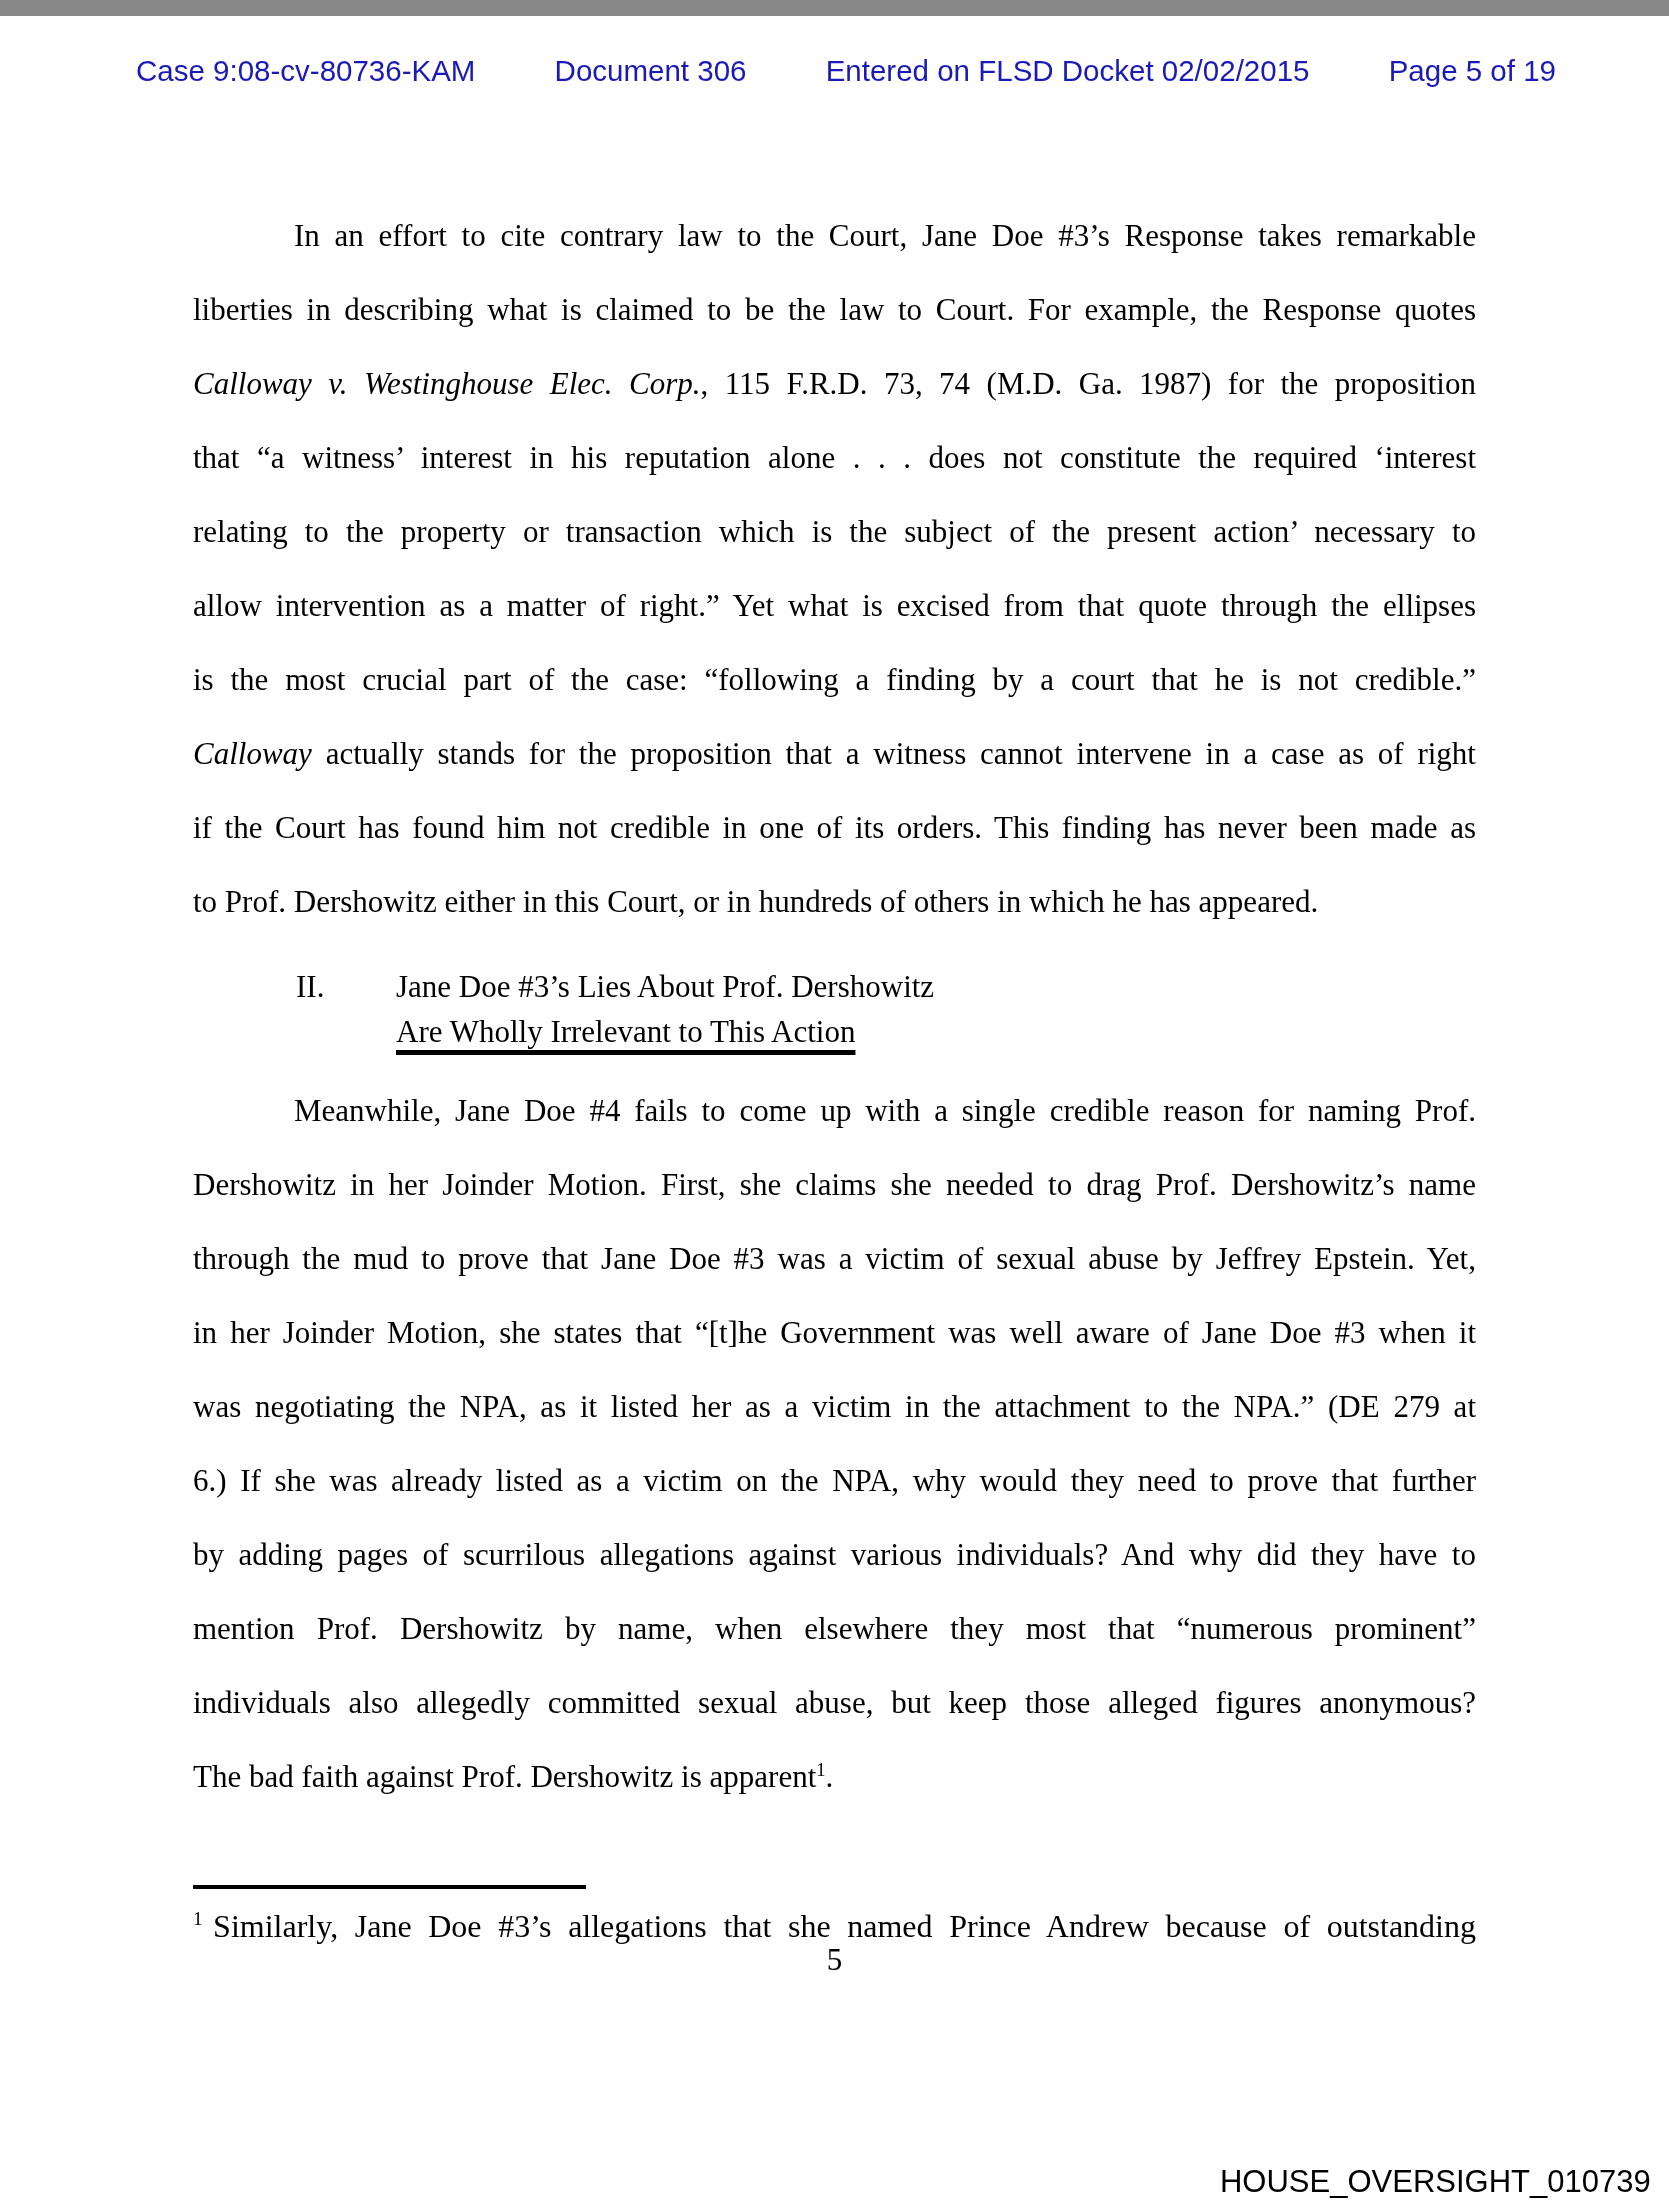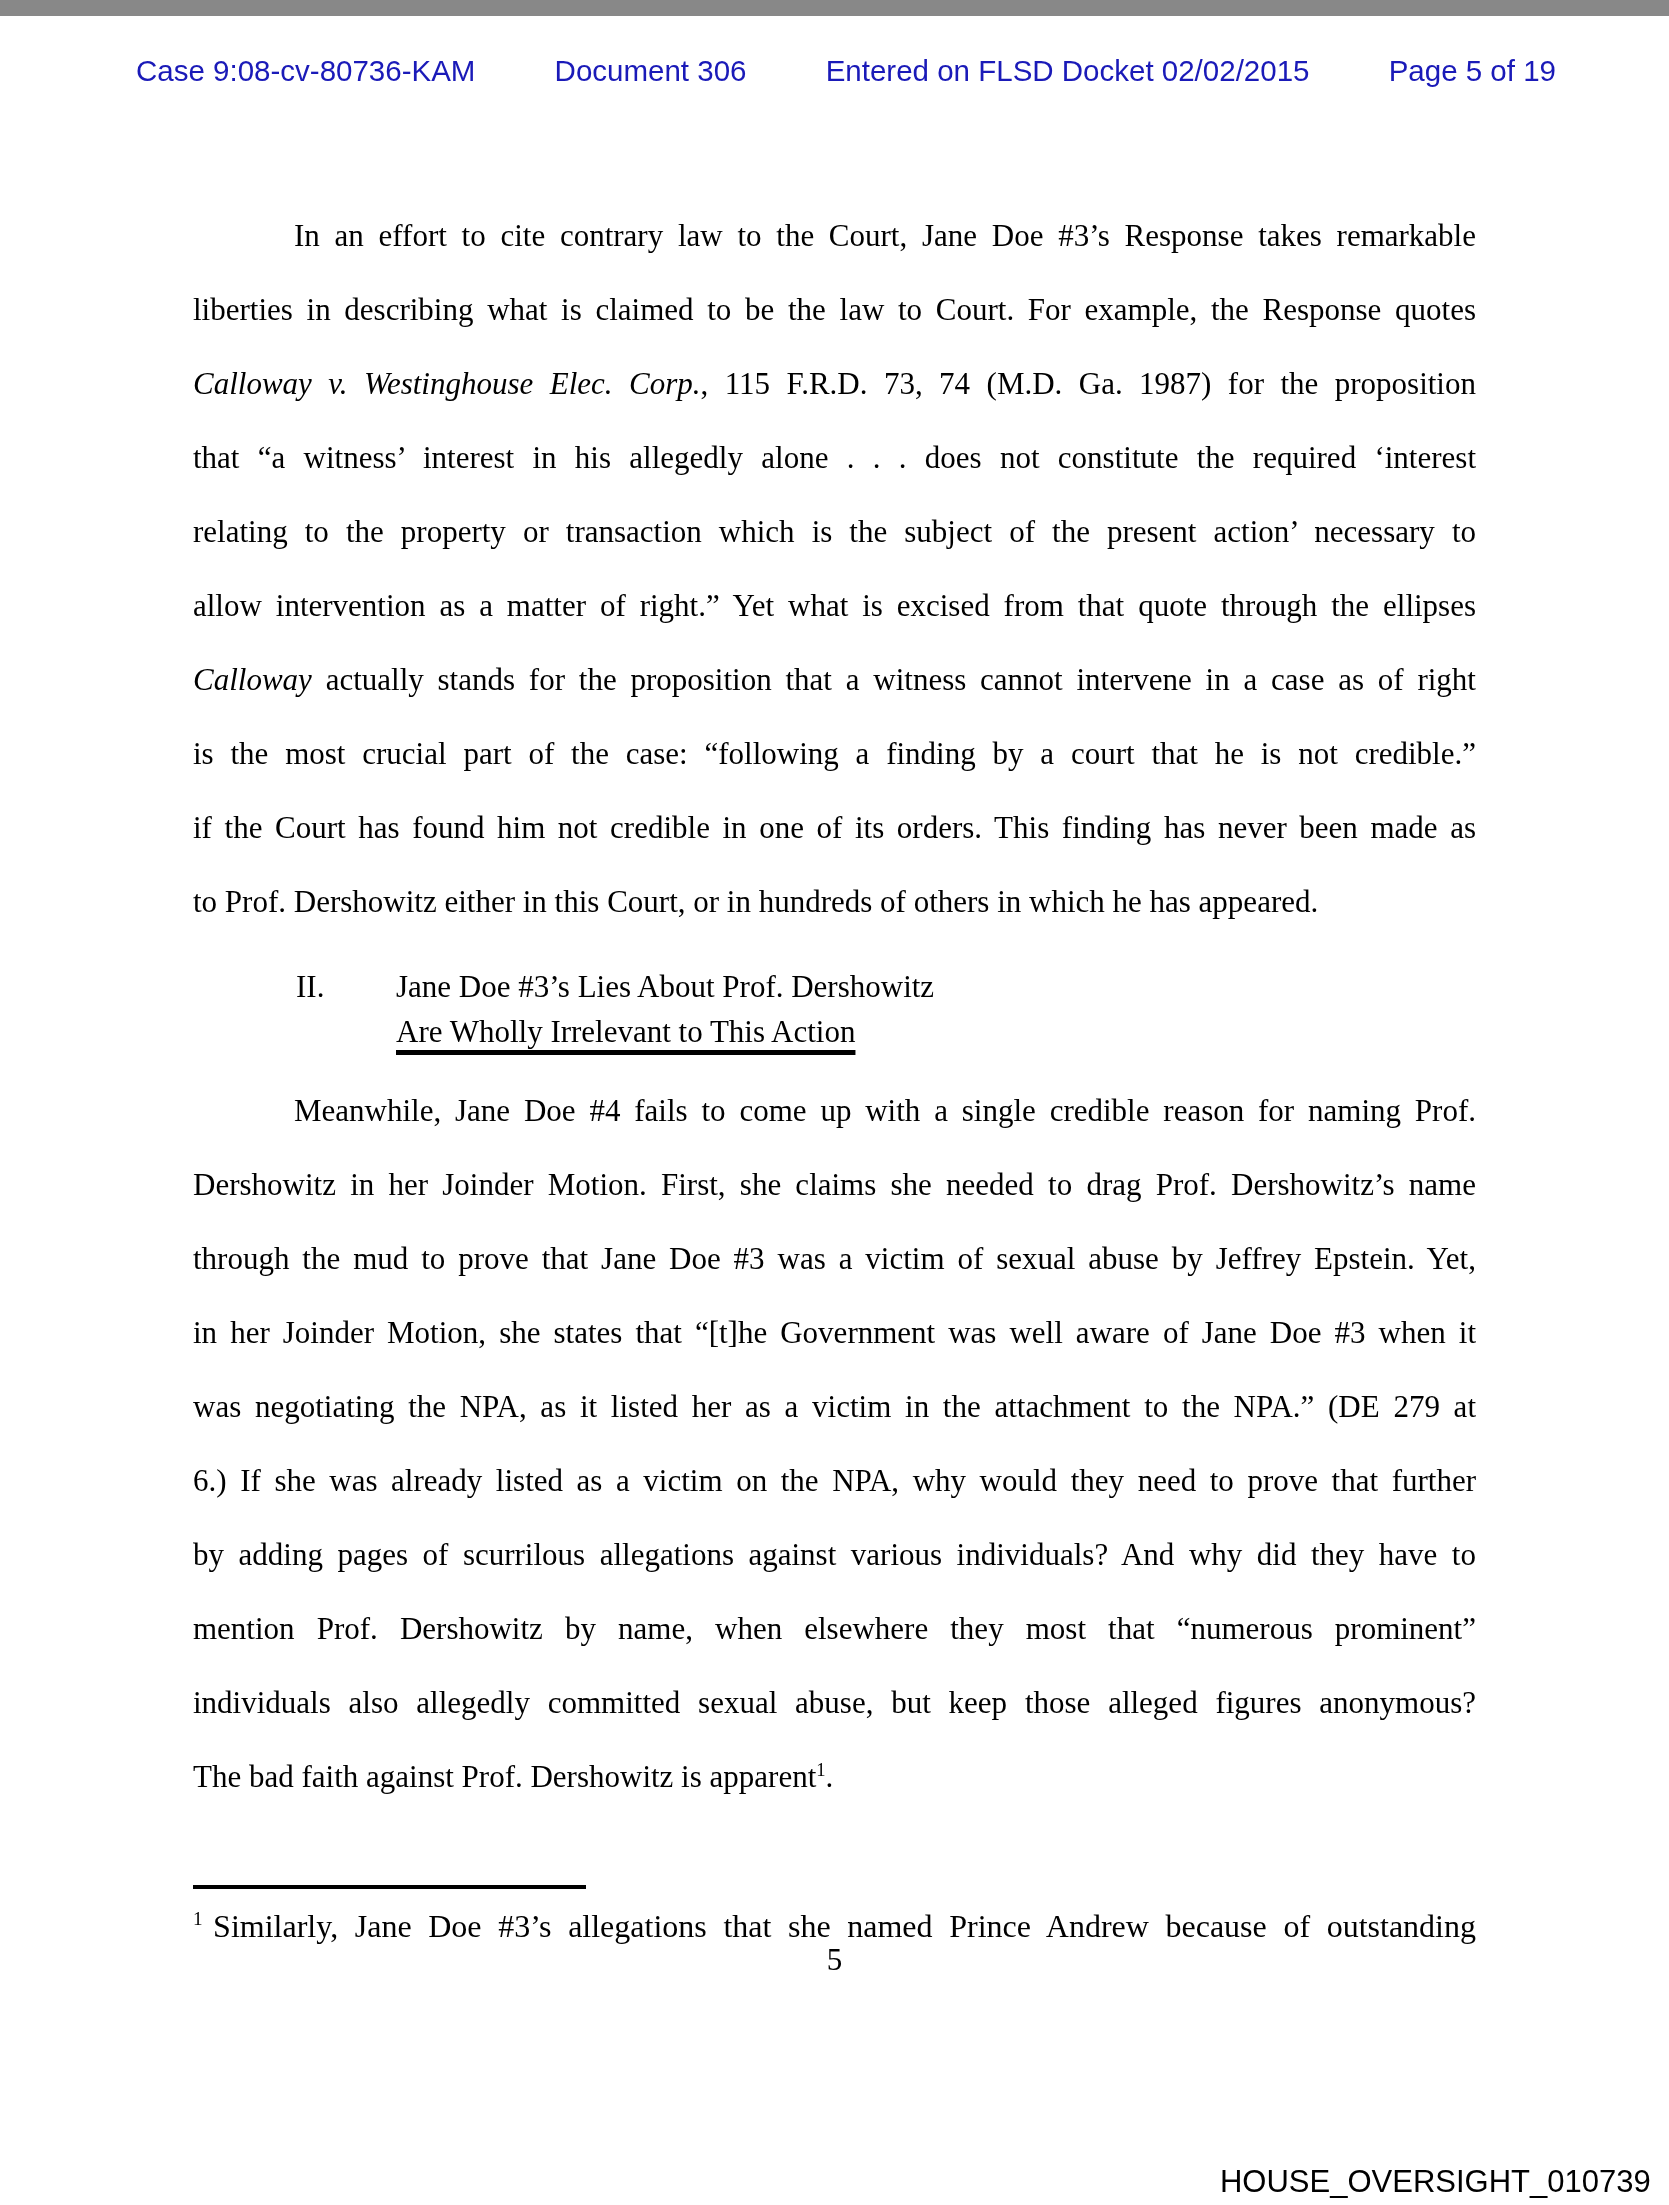--- a/index.html
+++ b/index.html
@@ -116,25 +116,25 @@
     <span>Entered on FLSD Docket 02/02/2015</span>
     <span>Page 5 of 19</span>
   </div>
 
   <div class="content">
 
     <div class="para para-1">
         <div class="tline indent"><span>In an effort to cite contrary law to the Court, Jane Doe #3’s Response takes remarkable</span></div>
         <div class="tline"><span>liberties in describing what is claimed to be the law to Court.  For example, the Response quotes</span></div>
         <div class="tline"><em>Calloway v. Westinghouse Elec. Corp.</em><span>, 115 F.R.D. 73, 74 (M.D. Ga. 1987) for the proposition</span></div>
-        <div class="tline"><span>that “a witness’ interest in his allegedly alone . . . does not constitute the required ‘interest</span></div>
+        <div class="tline"><span>that “a witness’ interest in his reputation alone . . . does not constitute the required ‘interest</span></div>
         <div class="tline"><span>relating to the property or transaction which is the subject of the present action’ necessary to</span></div>
         <div class="tline"><span>allow intervention as a matter of right.”  Yet what is excised from that quote through the ellipses</span></div>
+        <div class="tline"><span>is the most crucial part of the case: “following a finding by a court that he is not credible.”</span></div>
         <div class="tline"><em>Calloway</em><span> actually stands for the proposition that a witness cannot intervene in a case as of right</span></div>
-        <div class="tline"><span>is the most crucial part of the case: “following a finding by a court that he is not credible.”</span></div>
         <div class="tline"><span>if the Court has found him not credible in one of its orders.  This finding has never been made as</span></div>
         <div class="tline last"><span>to Prof. Dershowitz either in this Court, or in hundreds of others in which he has appeared.</span></div>
       </div>
 
     <div class="heading">
       <div class="hline"><span class="hnum">II.</span><span>Jane Doe #3’s Lies About Prof. Dershowitz</span></div>
       <div class="hline hline2"><span class="underl">Are Wholly Irrelevant to This Action</span></div>
     </div>
 
     <div class="para para-2">

